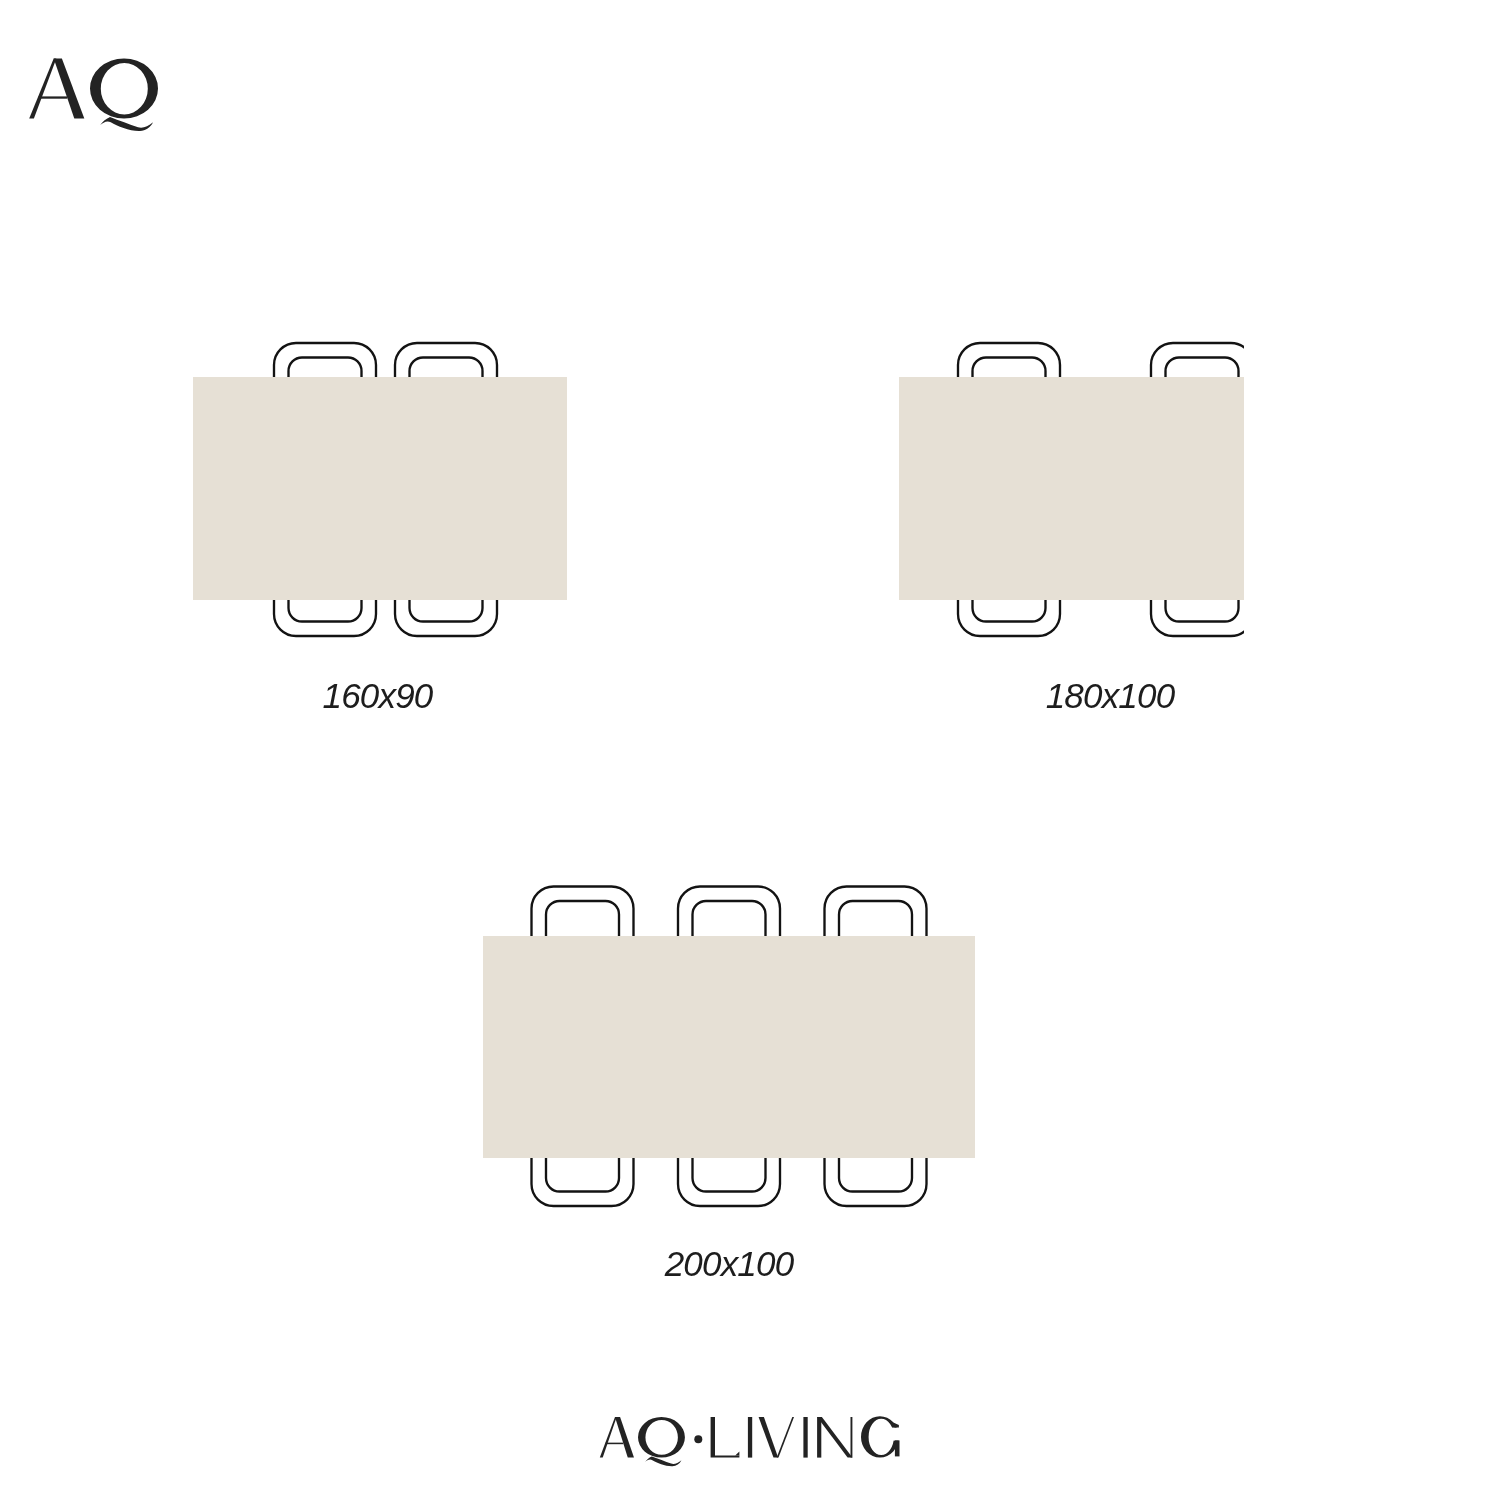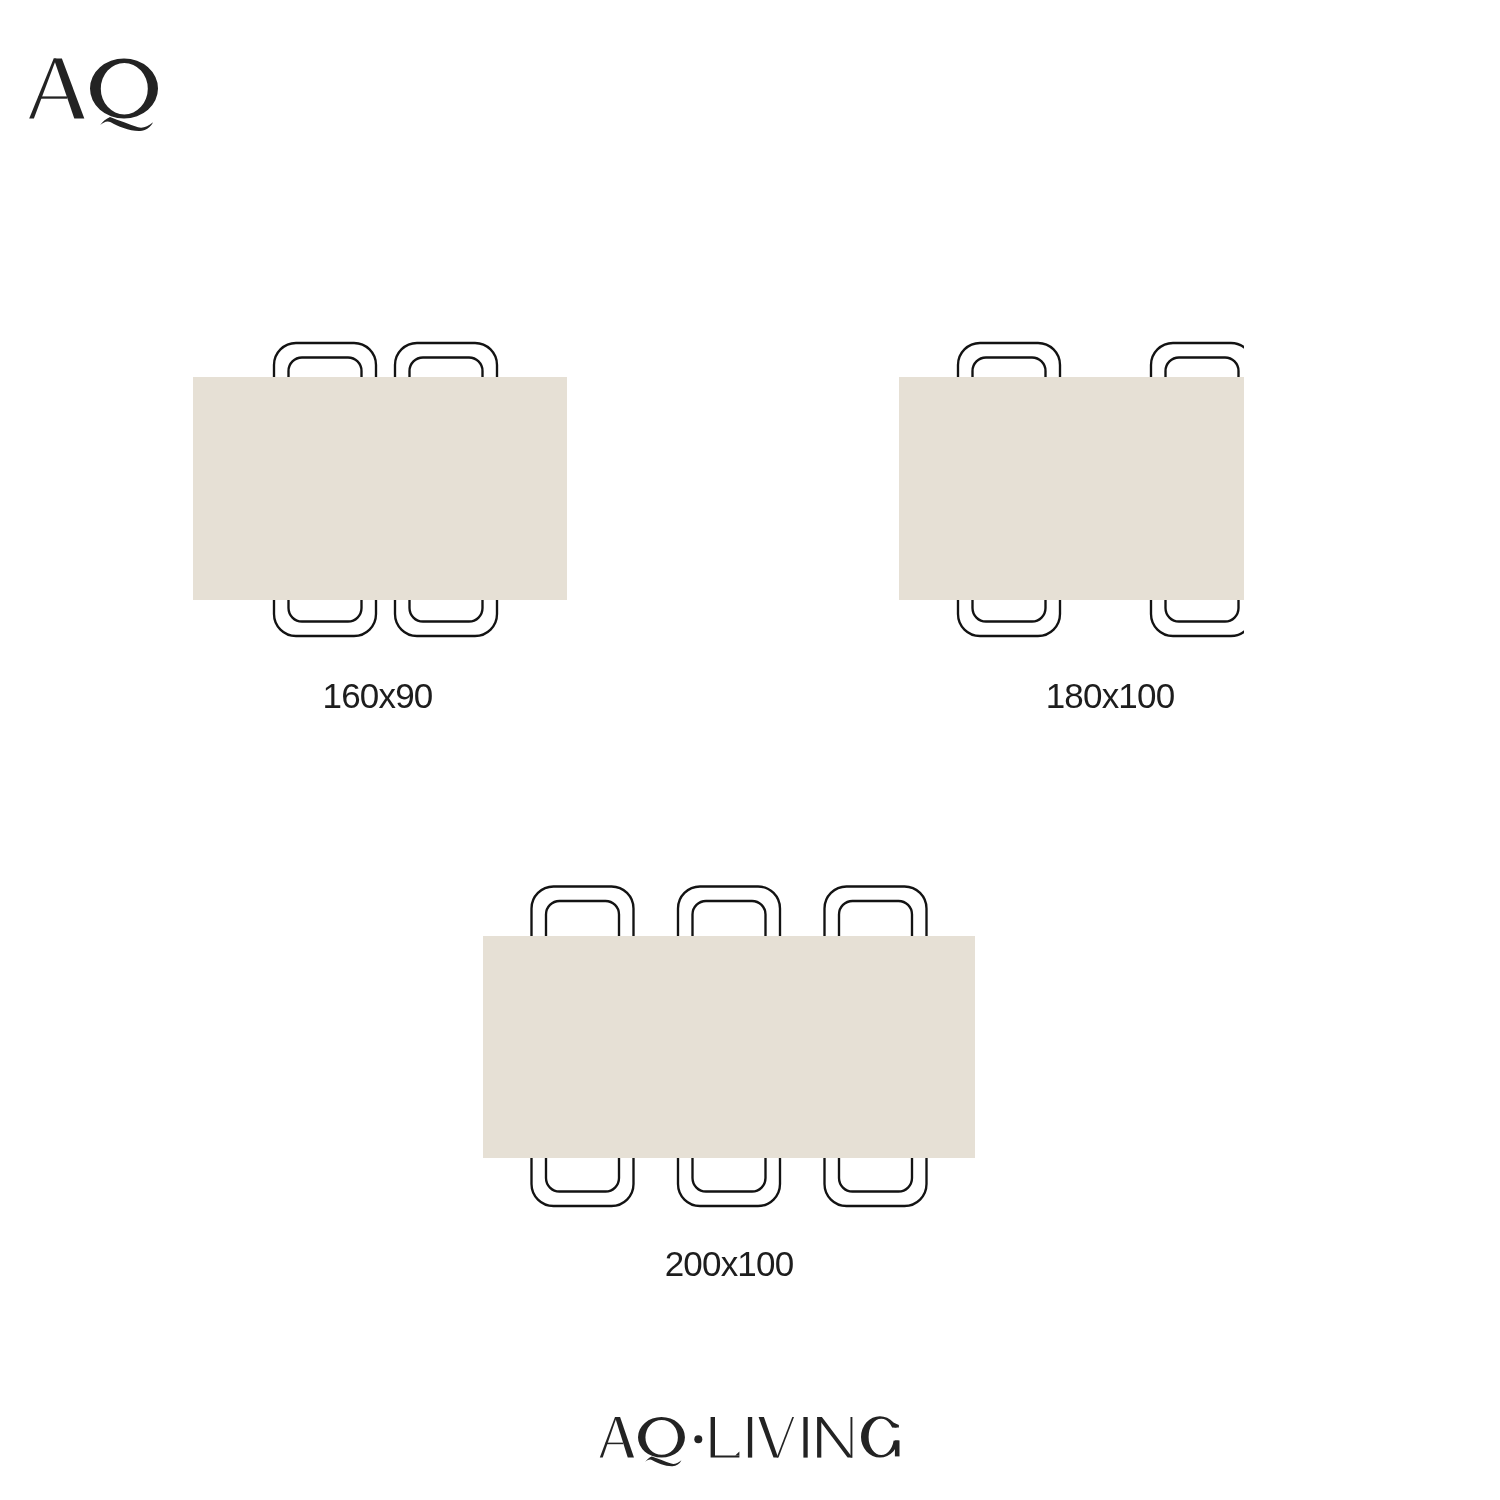--- a/index.html
+++ b/index.html
@@ -1,16 +1,16 @@
 <!DOCTYPE html>
 <html><head>
 <meta charset="utf-8">
 <style>
   html,body{margin:0;padding:0;background:#ffffff;}
-  .page{position:relative;width:1244px;height:1500px;background:#ec4899;overflow:hidden;}
+  .page{position:relative;width:1244px;height:1500px;background:#ec4899;overflow:hidden;font-style:italic;}
   svg{display:block;}
   text{font-family:"Liberation Sans", sans-serif;}
 </style>
 </head>
 <body>
 <div class="page">
 <svg width="1500" height="1500" viewBox="0 0 1500 1500">
 <defs>
 
   <g id="gA">

